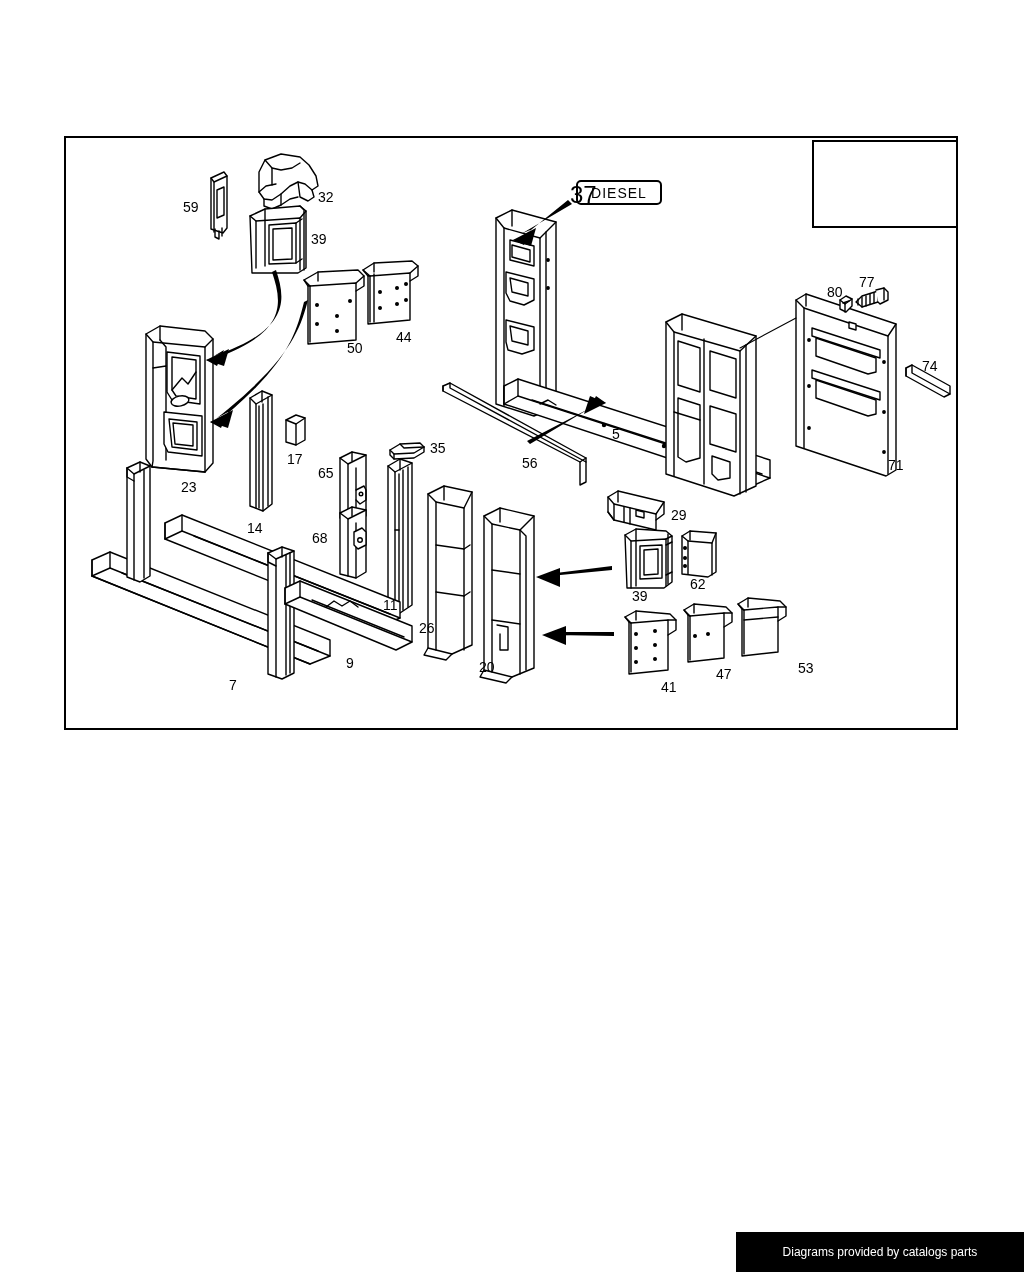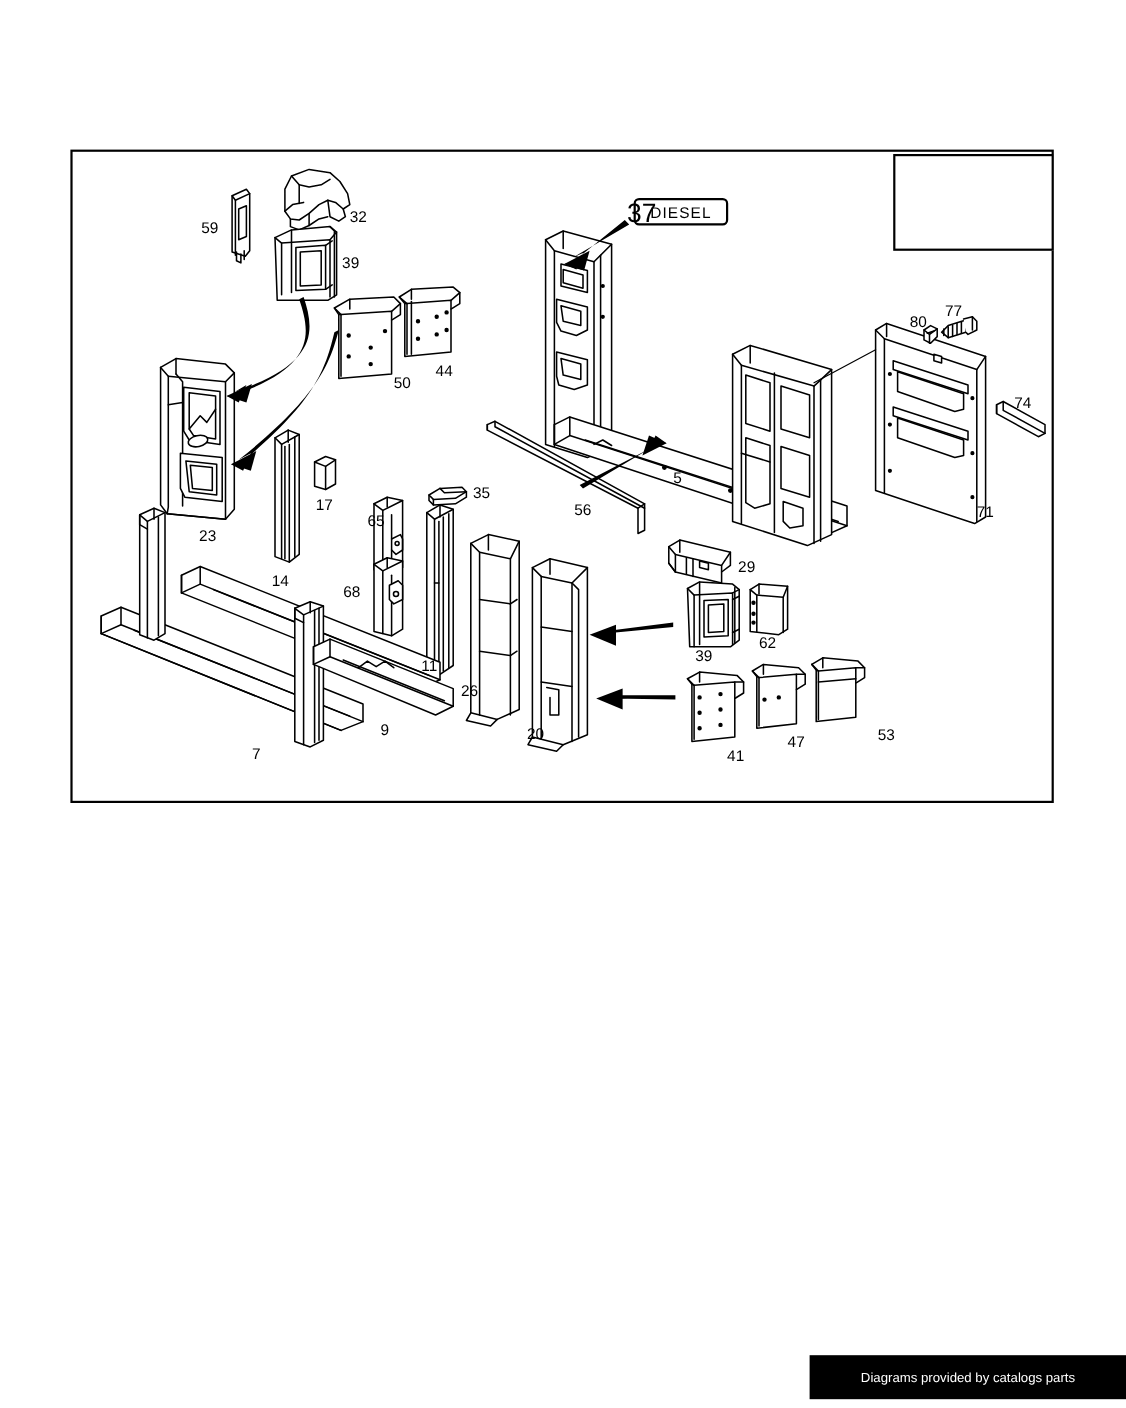--- a/index.html
+++ b/index.html
@@ -489,26 +489,26 @@
 
   <div id="diesel-badge">
     <span>DIESEL</span>
   </div>
 
   <div class="lbl" style="left:570px;top:183px;font-size:24px;">37</div>
 
   <div class="lbl" style="left:183px;top:200px;">59</div>
   <div class="lbl" style="left:318px;top:190px;">32</div>
   <div class="lbl" style="left:311px;top:232px;">39</div>
-  <div class="lbl" style="left:358px;top:341px;text-align:right;">50</div>
+  <div class="lbl" style="left:347px;top:341px;text-align:right;">50</div>
   <div class="lbl" style="left:396px;top:330px;">44</div>
   <div class="lbl" style="left:181px;top:480px;">23</div>
   <div class="lbl" style="left:247px;top:521px;">14</div>
   <div class="lbl" style="left:287px;top:452px;">17</div>
-  <div class="lbl" style="left:318px;top:466px;margin-left:16px;">65</div>
+  <div class="lbl" style="left:318px;top:466px;">65</div>
   <div class="lbl" style="left:312px;top:531px;">68</div>
   <div class="lbl" style="left:430px;top:441px;">35</div>
   <div class="lbl" style="left:383px;top:598px;">11</div>
   <div class="lbl" style="left:419px;top:621px;">26</div>
   <div class="lbl" style="left:229px;top:678px;">7</div>
   <div class="lbl" style="left:346px;top:656px;">9</div>
   <div class="lbl" style="left:479px;top:660px;">20</div>
   <div class="lbl" style="left:522px;top:456px;">56</div>
   <div class="lbl" style="left:612px;top:427px;">5</div>
   <div class="lbl" style="left:671px;top:508px;">29</div>

